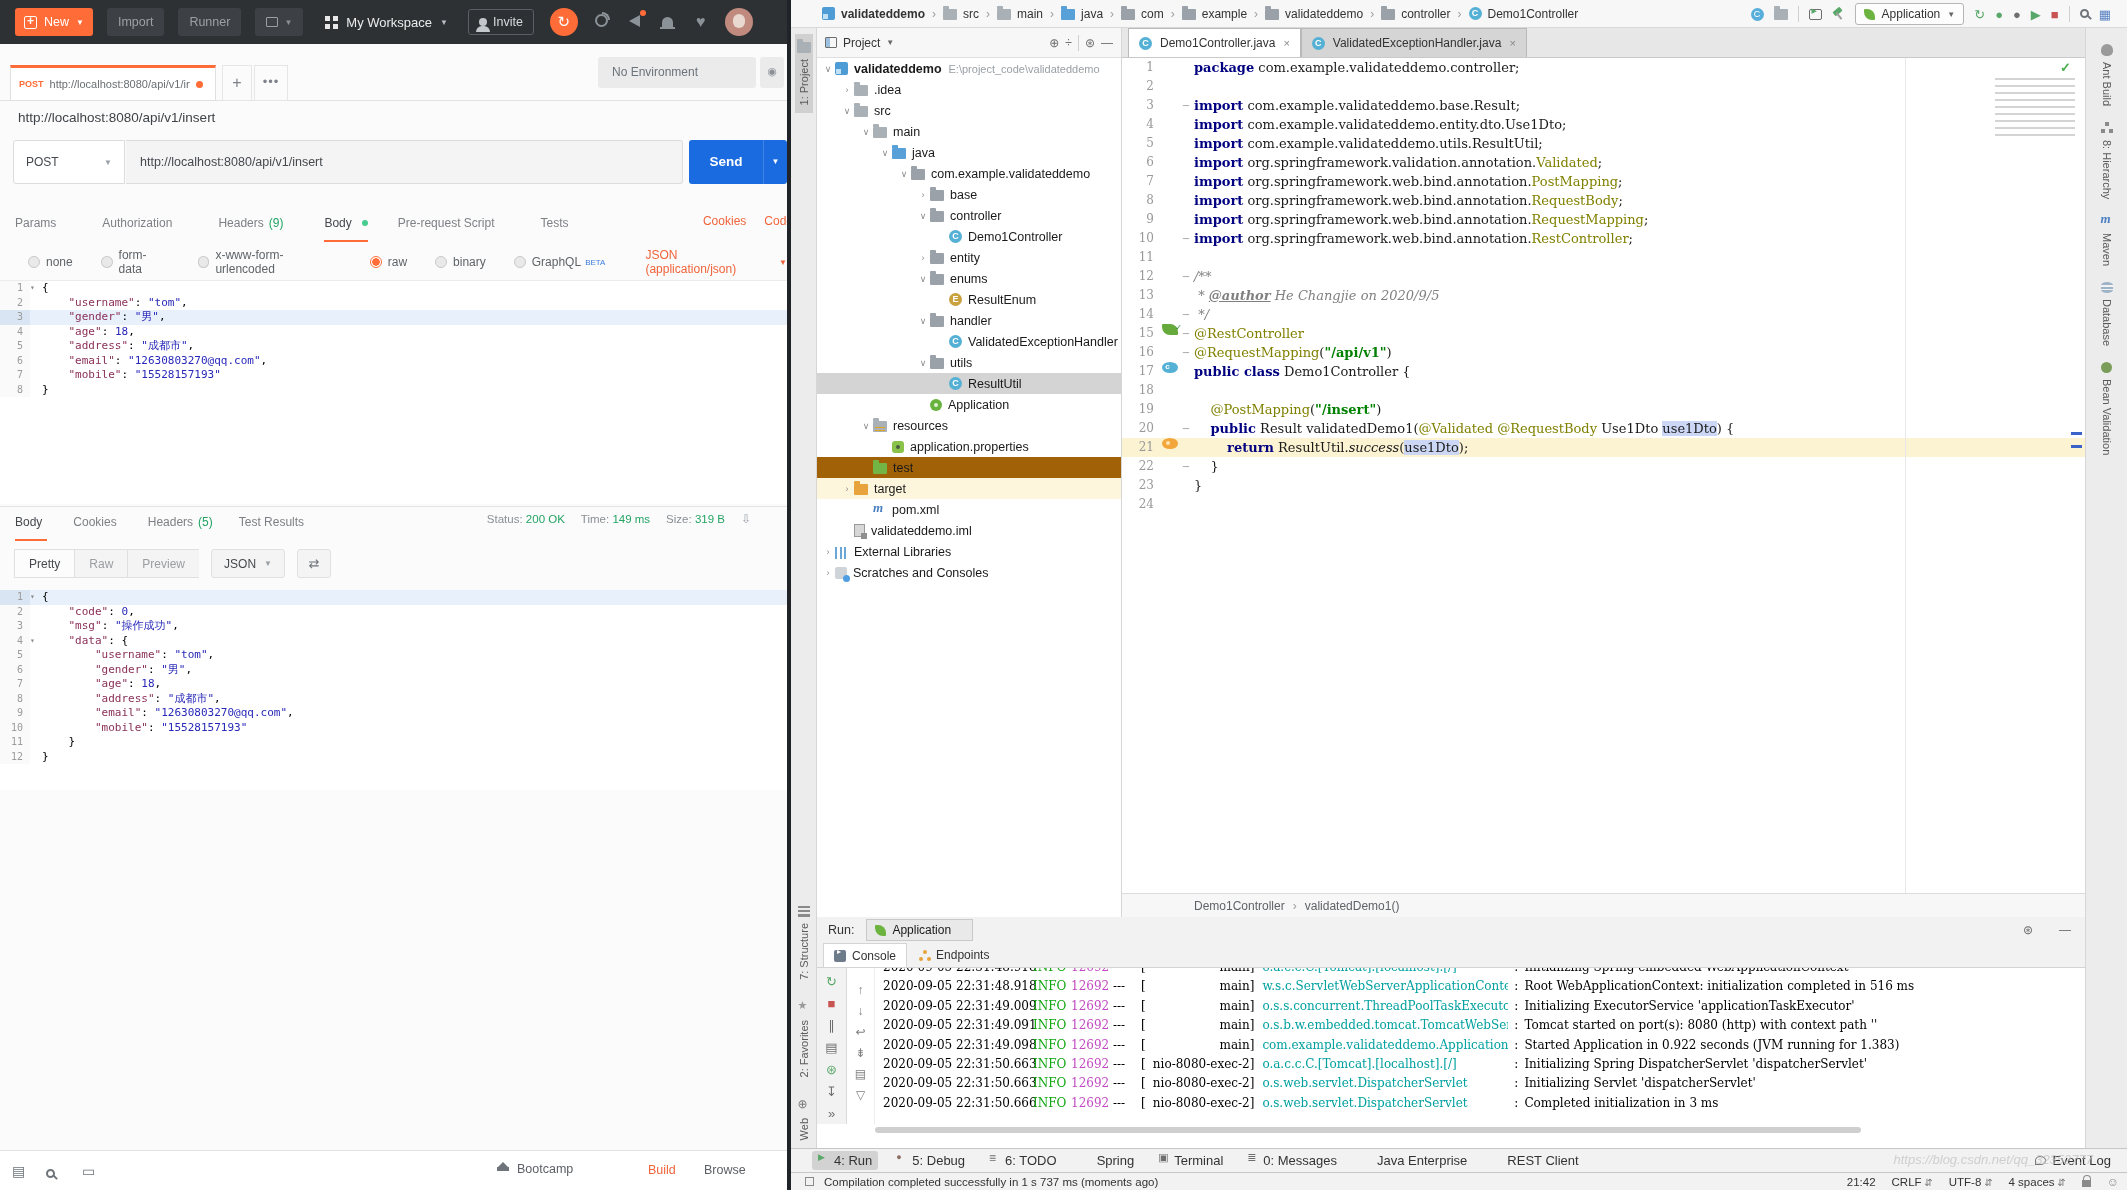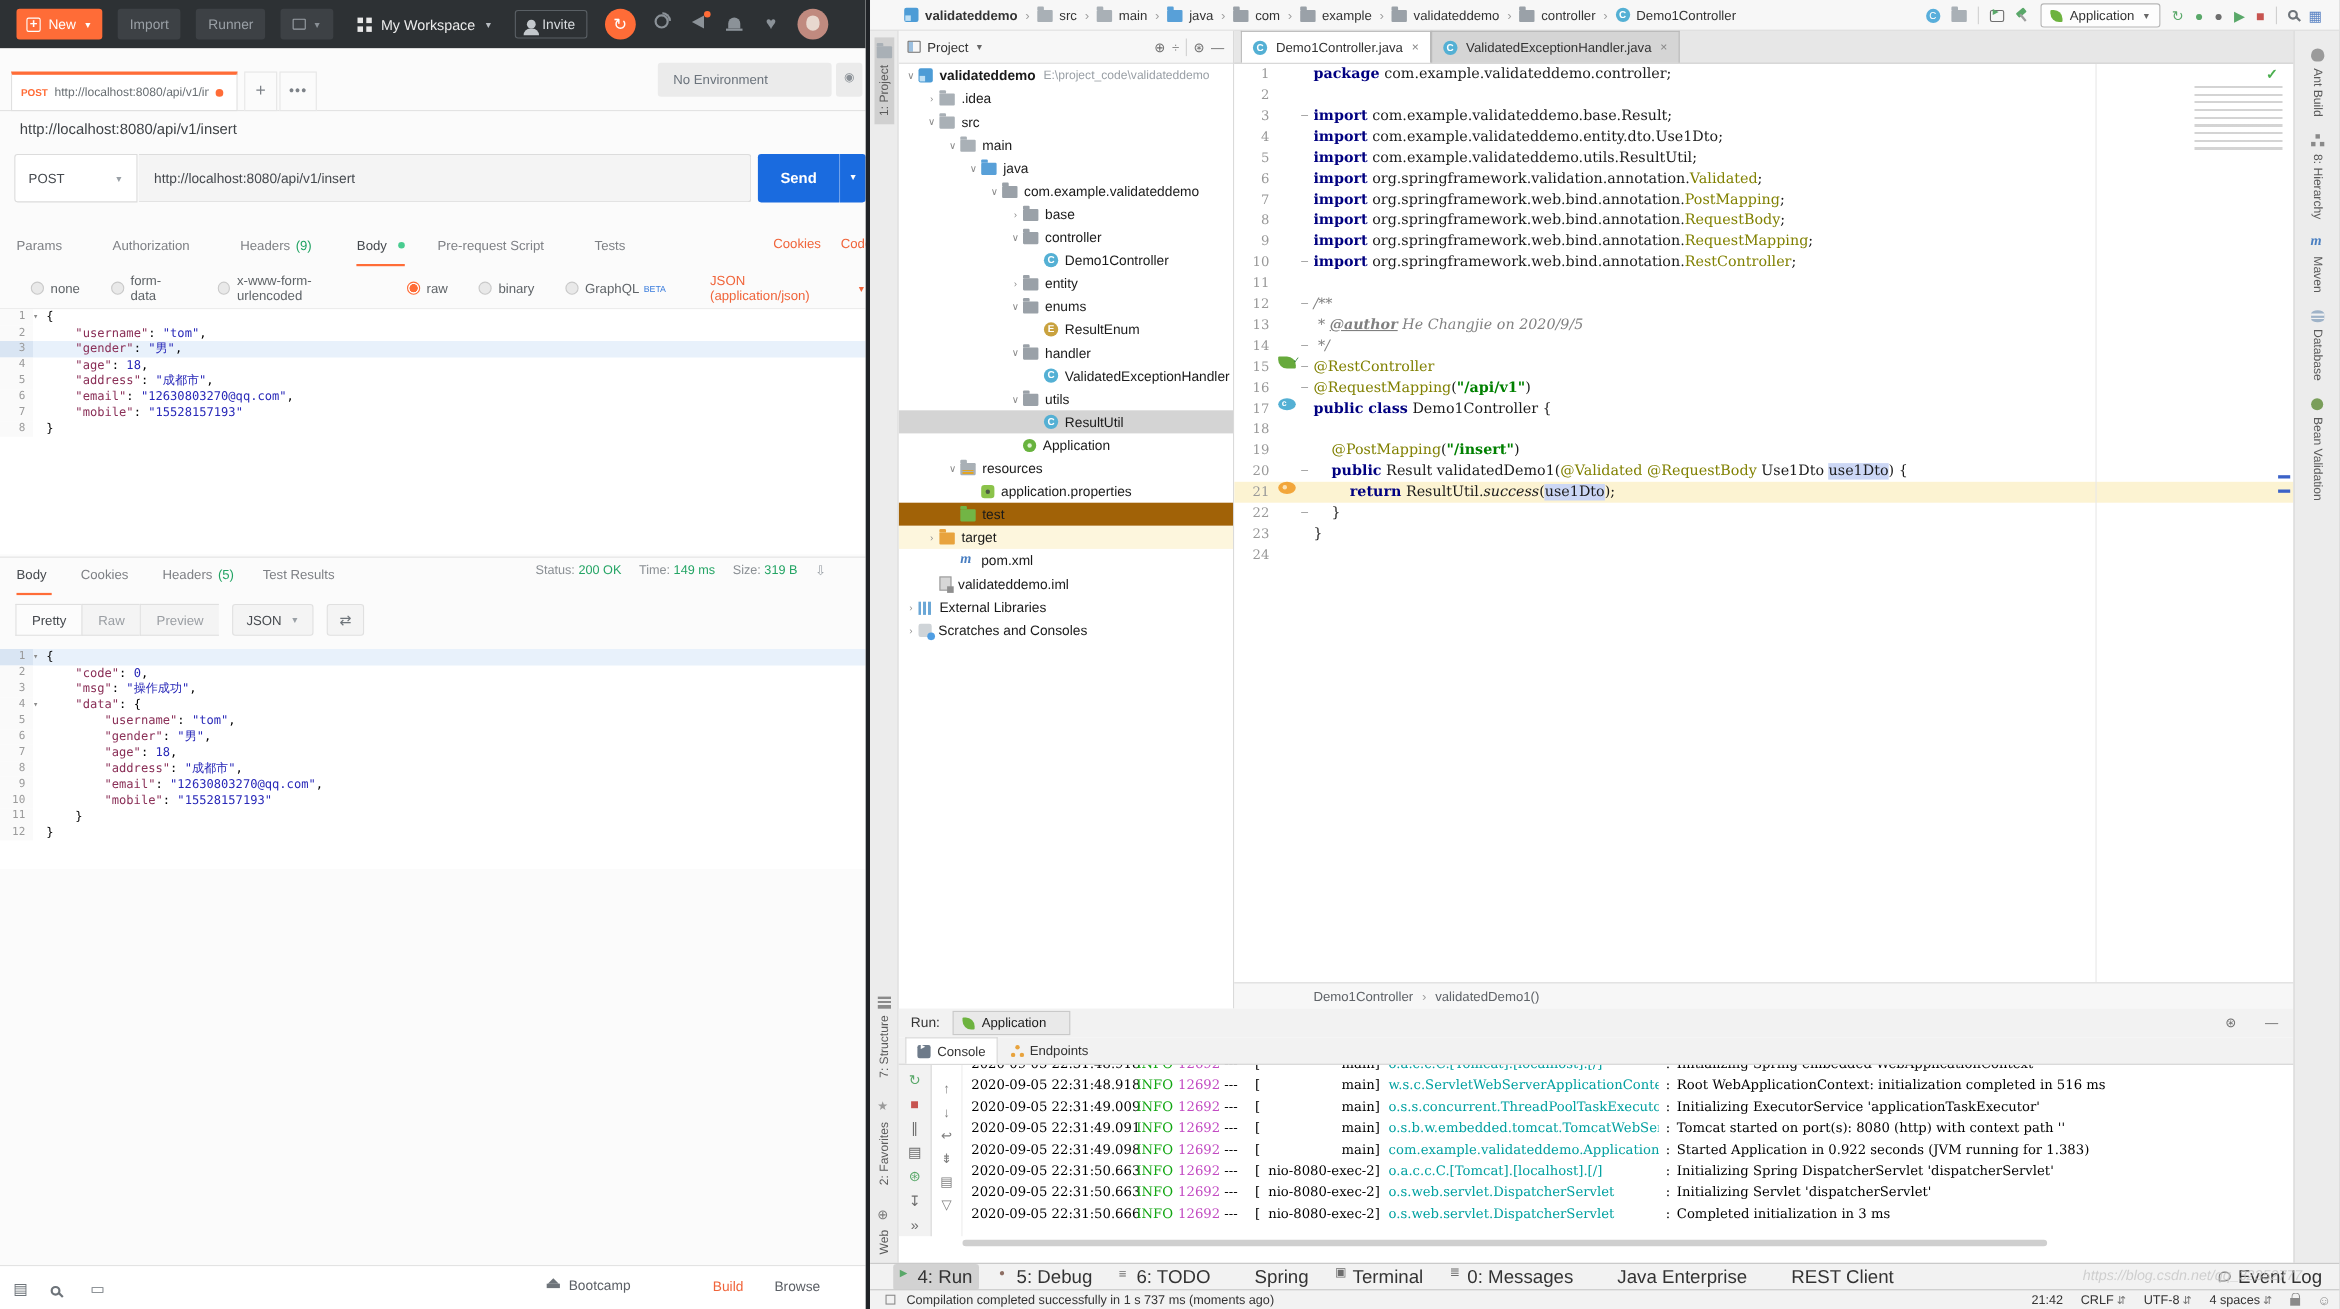--- a/index.html
+++ b/index.html
@@ -214,21 +214,21 @@
   .ld::after{content:"---"}
   .lb::after{content:"["}
   .lth{width:104px;flex:none;text-align:right}
   .lb2::after{content:"]"}
   .llg{width:246px;flex:none;color:#00a0a0;margin-left:8px;overflow:hidden}
   .lc{width:16px;flex:none;text-align:center}
   .lc::after{content:":"}
   .hscroll{position:absolute;left:58px;right:8px;top:210px;height:6px}
   .hscroll .thumb{width:82%;height:6px;background:#cfcfcf;border-radius:3px}
 
-  .ide-bottombar{position:absolute;left:0;right:0;top:1148px;height:24px;background:#f2f2f2;border-top:1px solid #c6c6c6;display:flex;align-items:center;padding-left:21px;gap:12px;font-size:17px;color:#333}
+  .ide-bottombar{position:absolute;left:0;right:0;top:1148px;height:24px;background:#f2f2f2;border-top:1px solid #c6c6c6;display:flex;align-items:center;padding-left:21px;gap:12px;font-size:13px;color:#333}
   .btab{display:flex;align-items:center;gap:5px;padding:2px 6px;border-radius:3px}
   .btab.active{background:#d2d2d2}
   .bti{font-size:10px;color:#6e6e6e;line-height:1}
   .ic-run2{color:#59a869}
   .eventlog{position:absolute;right:16px;display:flex;align-items:center;gap:6px;color:#333}
   .bubble{display:inline-block;width:11px;height:9px;border:1.5px solid #777;border-radius:50% 50% 50% 0}
 
   .ide-statusbar{position:absolute;left:0;right:0;top:1172px;height:18px;background:#f2f2f2;border-top:1px solid #c6c6c6;display:flex;align-items:center;font-size:11.5px;color:#333}
   .sb-icon{width:9px;height:9px;border:1.5px solid #8a8a8a;margin:0 10px 0 14px}
   .sb-right{position:absolute;right:8px;display:flex;align-items:center;gap:16px}

